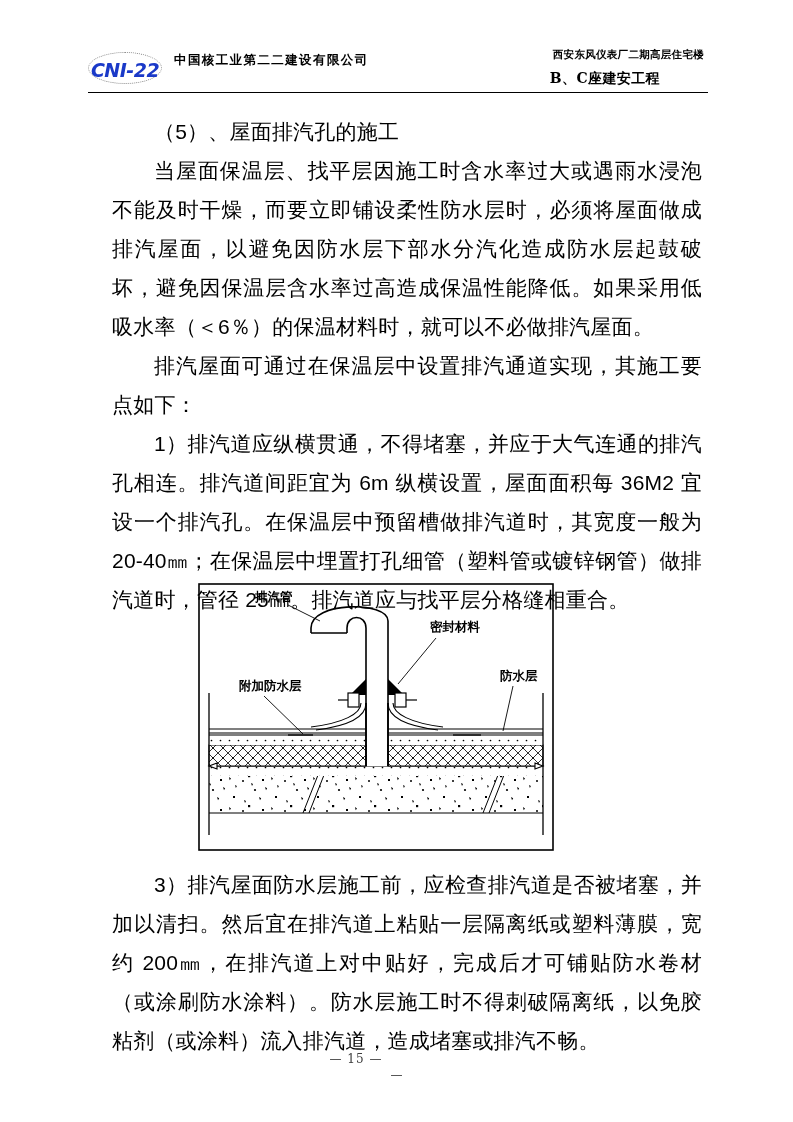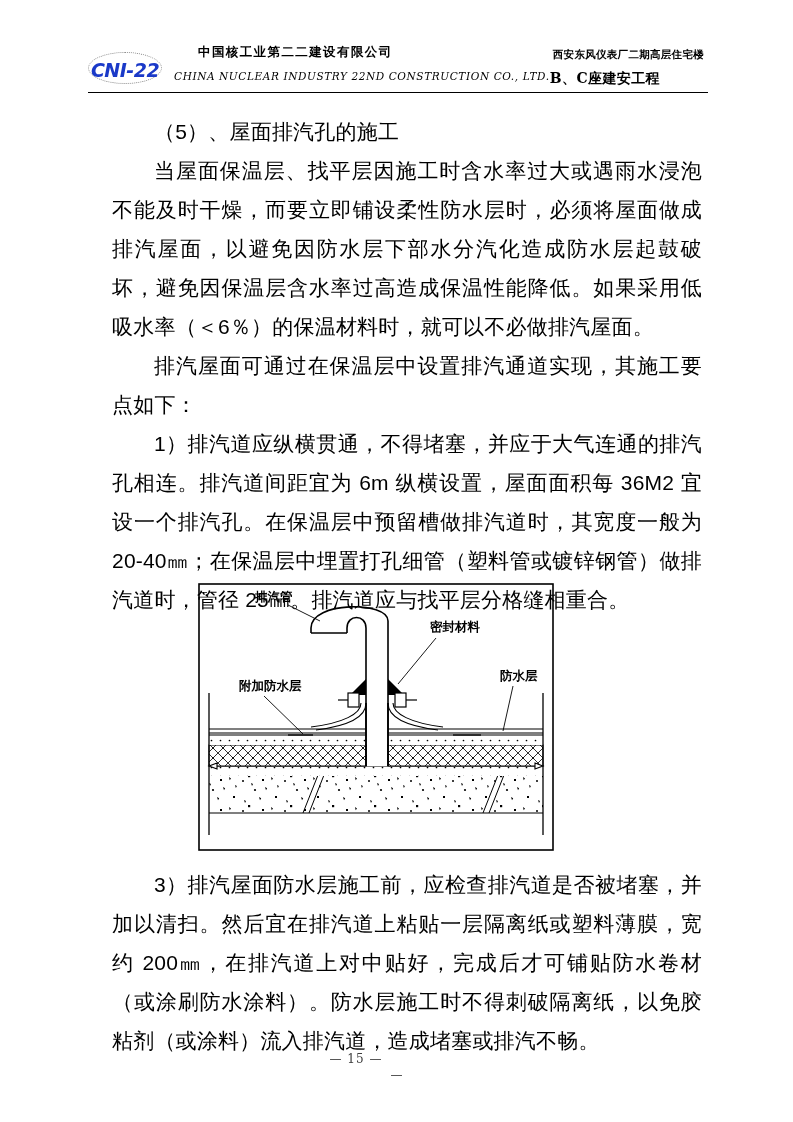--- a/index.html
+++ b/index.html
@@ -65,27 +65,26 @@
     font-family: "DejaVu Sans", "Liberation Sans", sans-serif;
     font-weight: bold;
     font-style: italic;
     font-size: 19px;
     color: #1a39c8;
     letter-spacing: -0.5px;
   }
   .hdr-cn-left {
     position: absolute;
     left: 86px;
-    top: 0;
+    top: 8px;
     font-family: "DejaVu Serif", "Liberation Serif", serif;
     font-weight: bold;
     font-size: 12.5px;
     letter-spacing: 1.4px;
     white-space: nowrap;
-    margin-left: 24px;
   }
   .hdr-en-left {
     position: absolute;
     left: 86px;
     top: 26px;
     font-family: "DejaVu Serif", "Liberation Serif", serif;
     font-style: italic;
     font-size: 10.5px;
     letter-spacing: 0.6px;
     white-space: nowrap;
@@ -170,21 +169,20 @@
 <div class="page">
 
   <div class="header">
 
     <div class="logo">
       <div class="logo-ellipse"></div>
       <div class="logo-text">CNI-22</div>
     </div>
 
     <div class="hdr-cn-left">中国核工业第二二建设有限公司</div>
-    <div class="hdr-en-left">CHINA  NUCLEAR  INDUSTRY  22ND  CONSTRUCTION  CO.,  LTD.</div>
     <div class="hdr-cn-right">西安东风仪表厂二期高层住宅楼</div>
     <div class="hdr-cn-right2">B、C座建安工程</div>
   </div>
   <div class="header-rule"></div>
 
   <div class="content">
     <p class="para">（5）、屋面排汽孔的施工</p>
     <p class="para">当屋面保温层、找平层因施工时含水率过大或遇雨水浸泡不能及时干燥，而要立即铺设柔性防水层时，必须将屋面做成排汽屋面，以避免因防水层下部水分汽化造成防水层起鼓破坏，避免因保温层含水率过高造成保温性能降低。如果采用低吸水率（＜6％）的保温材料时，就可以不必做排汽屋面。</p>
     <p class="para">排汽屋面可通过在保温层中设置排汽通道实现，其施工要点如下：</p>
     <p class="para">1）排汽道应纵横贯通，不得堵塞，并应于大气连通的排汽孔相连。排汽道间距宜为 6m 纵横设置，屋面面积每 36M2 宜设一个排汽孔。在保温层中预留槽做排汽道时，其宽度一般为 20-40㎜；在保温层中埋置打孔细管（塑料管或镀锌钢管）做排汽道时，管径 25㎜。排汽道应与找平层分格缝相重合。</p>

